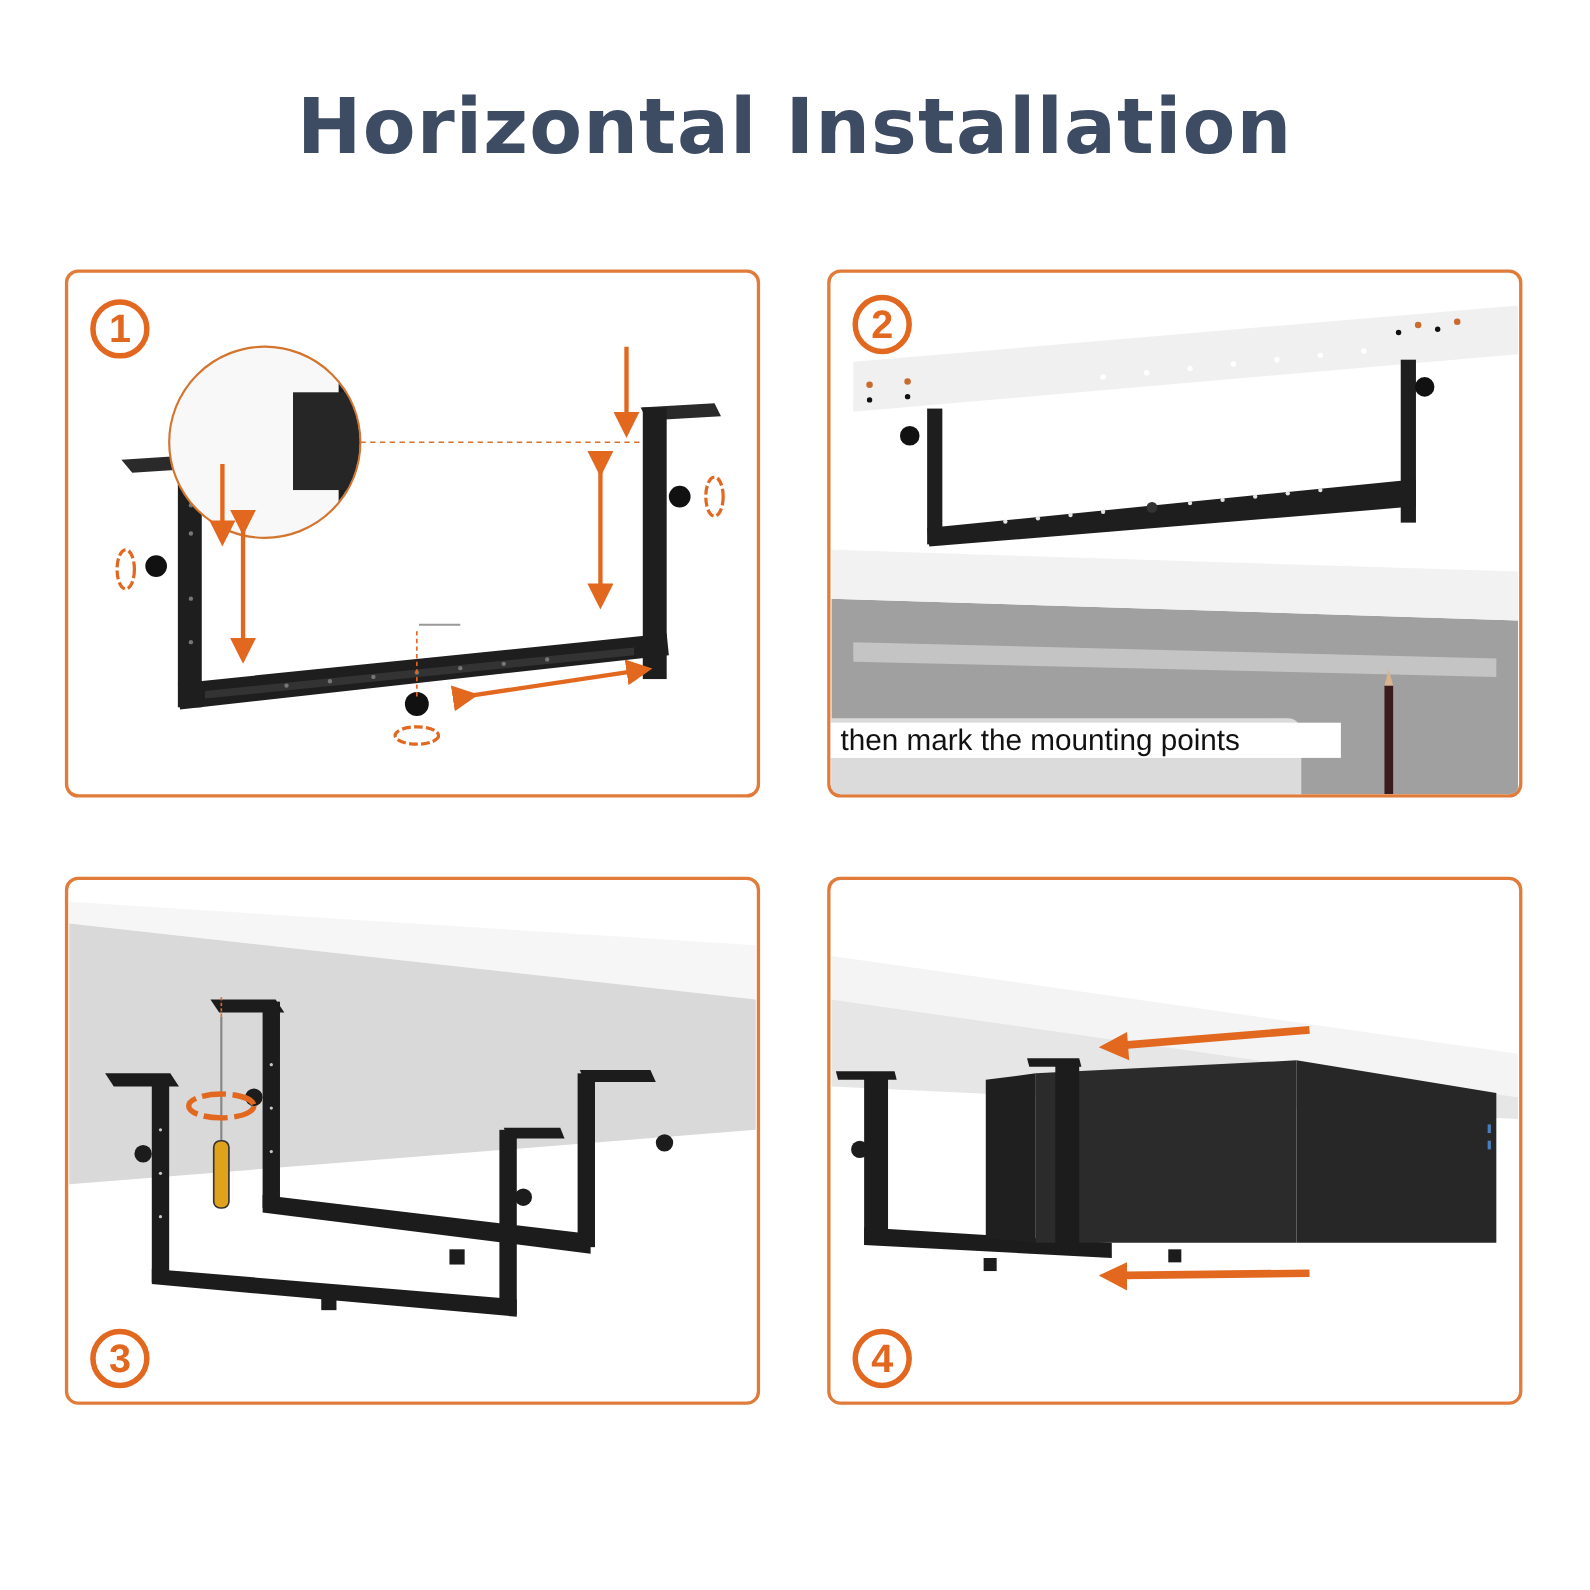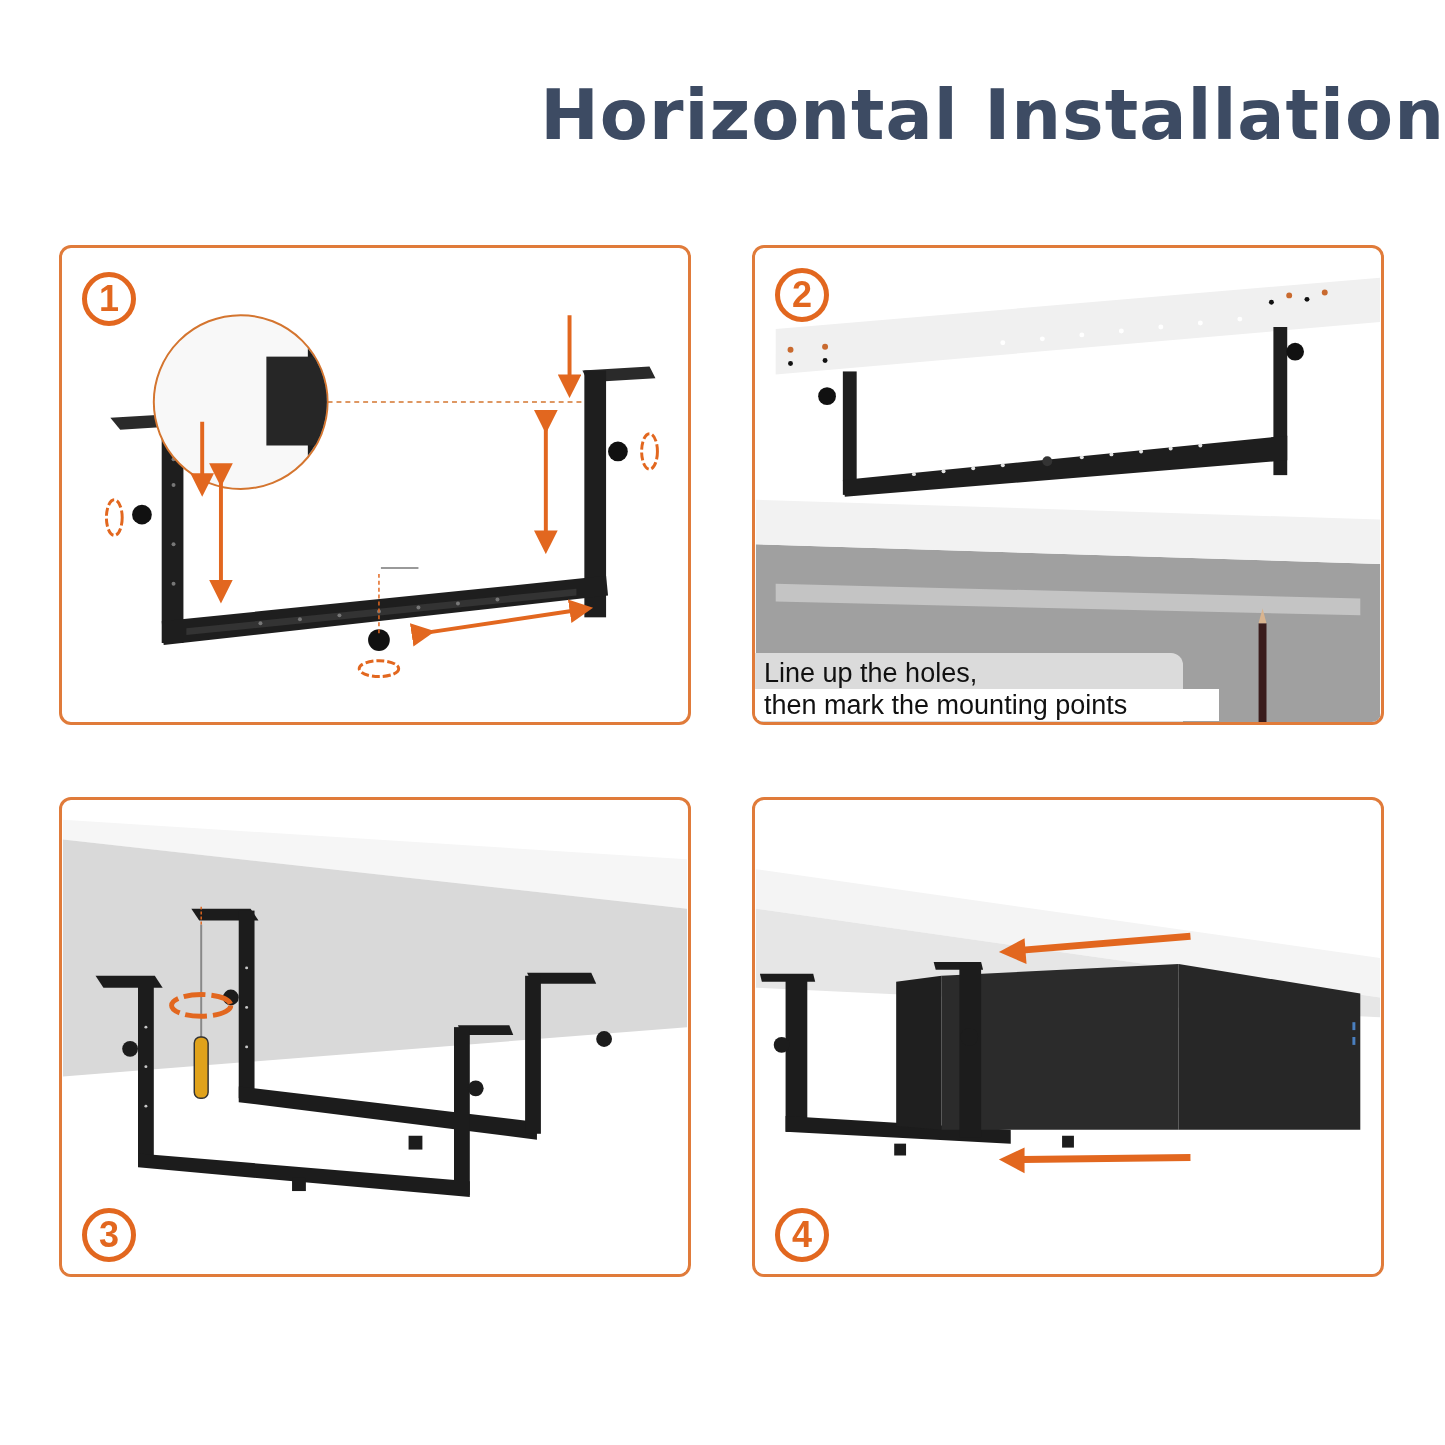--- a/index.html
+++ b/index.html
@@ -1,19 +1,19 @@
 <!DOCTYPE html>
 <html><head>
 <meta charset="utf-8">
 <style>
   * { box-sizing: border-box; margin: 0; padding: 0; }
   html, body { width: 1445px; height: 1445px; background: #ffffff; overflow: hidden; }
   body { position: relative; font-family: "Liberation Sans", sans-serif; }
   .title {
-    position: absolute; left: 0; top: 74px; width: 1445px; text-align: right;
+    position: absolute; left: 0; top: 74px; width: 1445px; text-align: center;
     font-family: "DejaVu Sans", sans-serif; font-weight: bold; font-size: 70px;
     letter-spacing: 1px; color: #3d4b63;
   }
   .panel {
     position: absolute; width: 632px; height: 480px;
     border: 3px solid #e07b3a; border-radius: 12px; overflow: hidden; background: #fff;
   }
   #p1 { left: 59px; top: 245px; }
   #p2 { left: 752px; top: 245px; }
   #p3 { left: 59px; top: 797px; }
@@ -161,21 +161,20 @@
         <circle cx="420" cy="203" r="2"></circle>
         <circle cx="450" cy="200" r="2"></circle>
     </g>
     <g>
       <rect x="509" y="380" width="8" height="100" fill="#3a1c1c"></rect>
       <polygon points="509,380 517,380 513,365" fill="#d9b48f"></polygon>
     </g>
   </svg>
   <div class="step-badge">2</div>
   <div class="caption">
-    <span>Line up the holes,</span>
     <span class="l2">then mark the mounting points</span>
   </div>
 </div>
 
 <div class="panel" id="p3">
   <svg class="scene" viewBox="0 0 632 480">
     <polygon points="0,20 632,60 632,480 0,480" fill="#ffffff"></polygon>
     <polygon points="0,20 632,60 632,110 0,40" fill="#f6f6f6"></polygon>
     <polygon points="0,40 632,110 632,230 0,280" fill="#d9d9d9"></polygon>
     <g fill="#1c1c1c">

